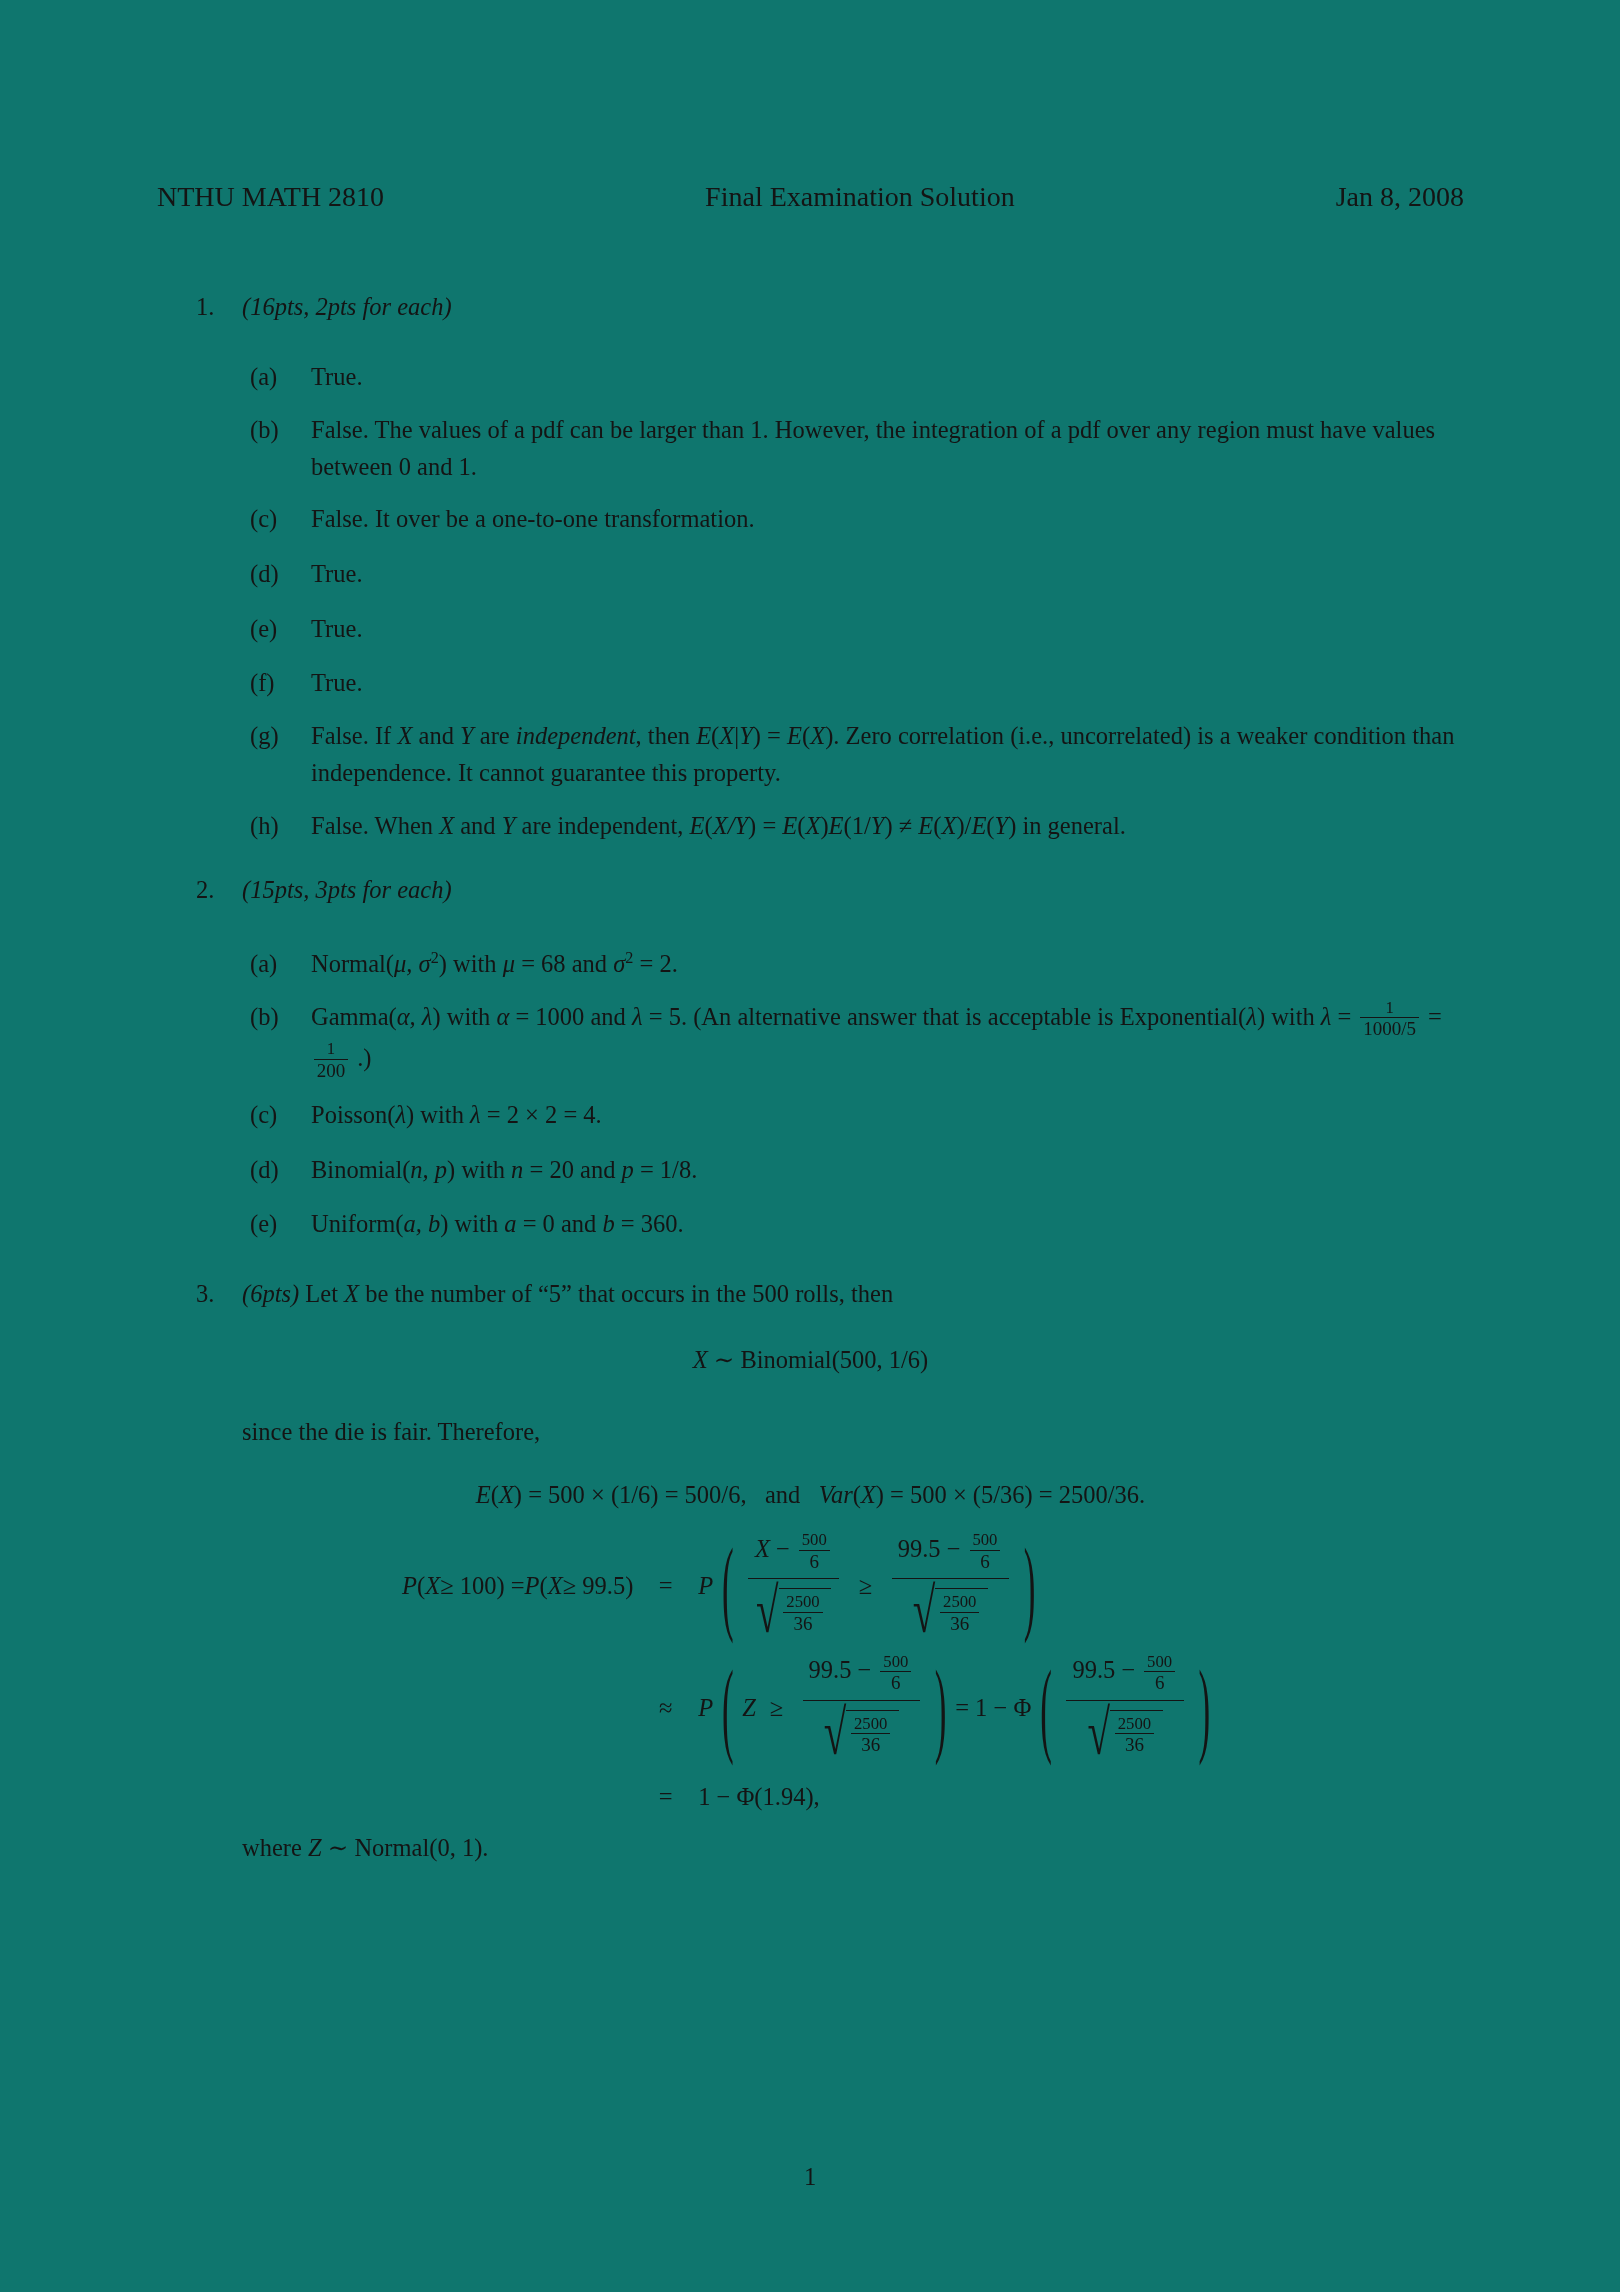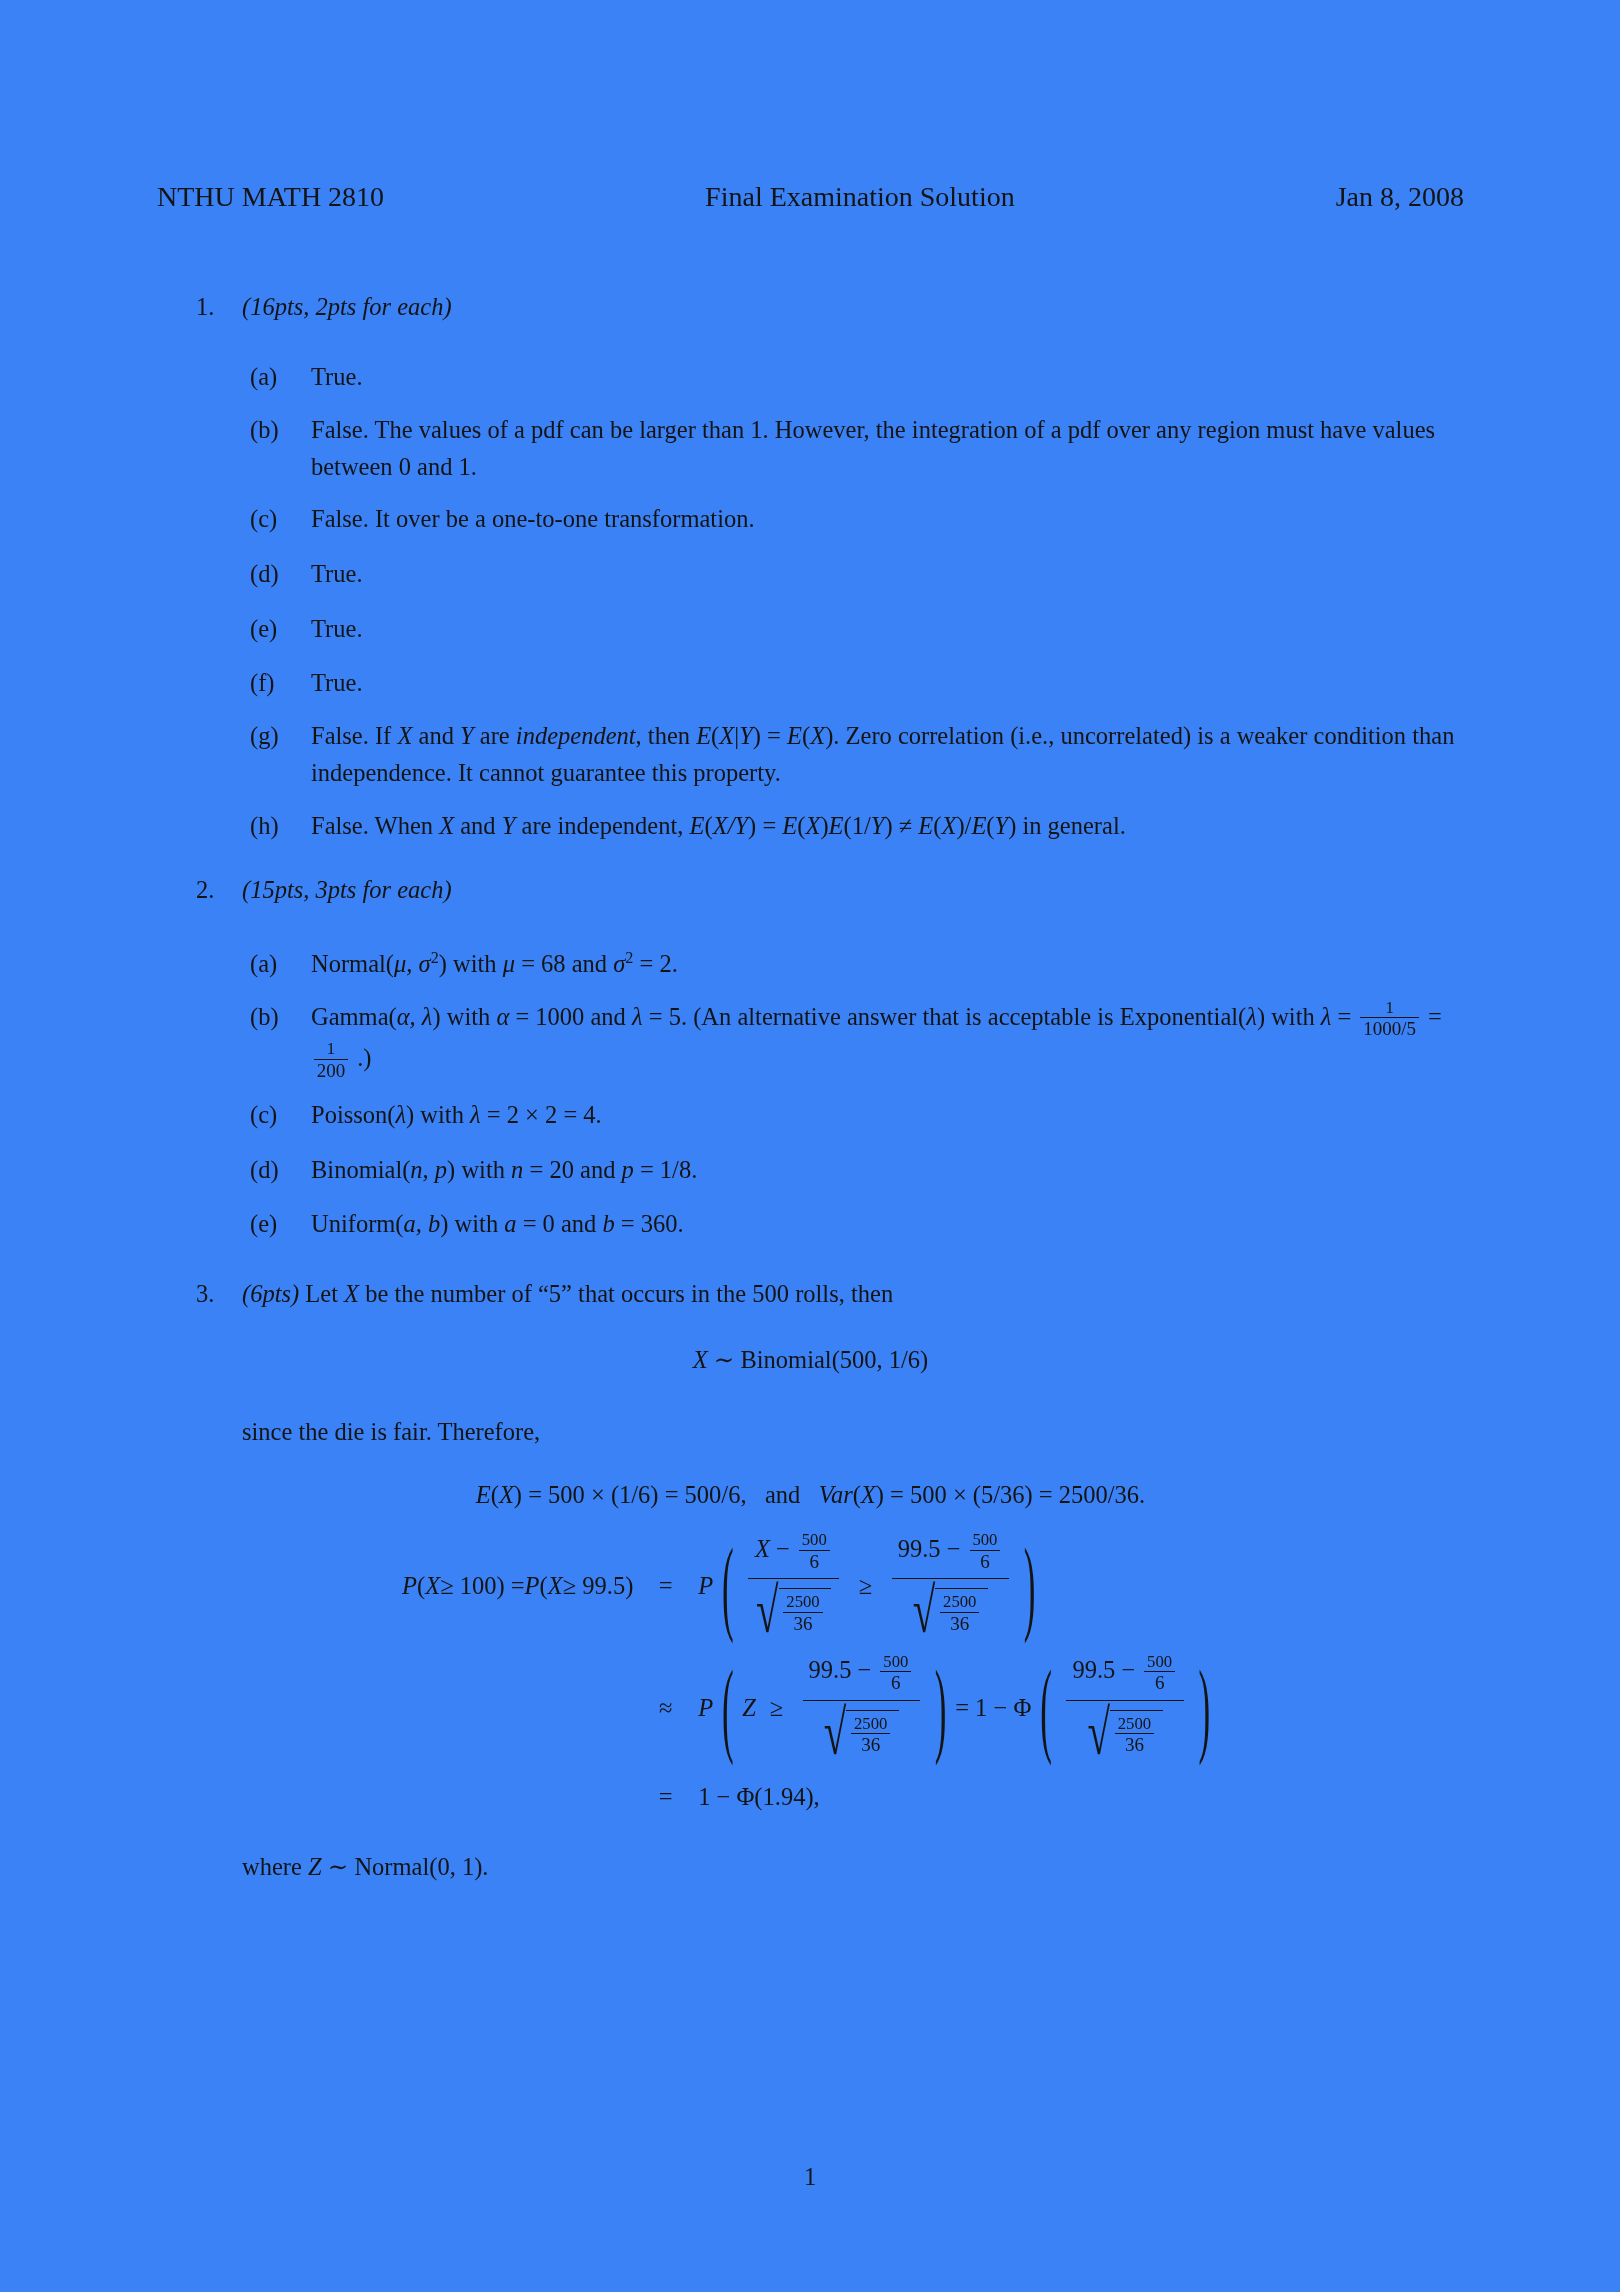--- a/index.html
+++ b/index.html
@@ -1,17 +1,17 @@
 <!DOCTYPE html>
 <html><head>
 <meta charset="utf-8">
 <style>
   html,body{margin:0;padding:0;background:#888;}
   .page{
-    width:1620px;height:2293px;position:relative;background:#3b82f6;color:#141414;
+    width:1620px;height:2293px;position:relative;background:#0f766e;color:#141414;
     font-family:"Liberation Serif","DejaVu Serif",serif;
     font-size:24.5px;line-height:37px;margin:0 auto;overflow:hidden;
   }
   .content{position:absolute;left:157px;top:179px;width:1307px;}
   .doc-header{display:flex;justify-content:space-between;align-items:baseline;font-size:28px;line-height:35px;}
   .it{font-style:italic;}
   .sup{font-size:66%;vertical-align:0.55em;line-height:0;}
   
   .qhead{display:flex;margin-left:39px;}
   .qnum{width:46px;flex:none;}
@@ -49,21 +49,21 @@
   #i1a{margin-top:33px;} #i1b{margin-top:15.7px;} #i1c{margin-top:15.7px;} #i1d{margin-top:17.6px;}
   #i1e{margin-top:17.6px;} #i1f{margin-top:17.6px;} #i1g{margin-top:15.7px;} #i1h{margin-top:15.7px;}
   #q2head{margin-top:27.4px;}
   #i2a{margin-top:37px;} #i2b{margin-top:15.7px;} #i2c{margin-top:15.7px;} #i2d{margin-top:17.6px;} #i2e{margin-top:17.6px;}
   #q3head{margin-top:33px;}
   #disp1{margin-top:29px;}
   #q3p1{margin-top:35px;}
   #disp2{margin-top:25.5px;}
   #q3p2{margin-top:37px;}
   #eqn{margin-top:21.6px;}
-  #q3close{margin-top:33px;}
+  #q3close{margin-top:14px;}
 </style>
 </head>
 <body>
 
 <div class="page">
   <div class="content">
 
     <div class="doc-header">
       <span>NTHU MATH 2810</span>
       <span>Final Examination Solution</span>

